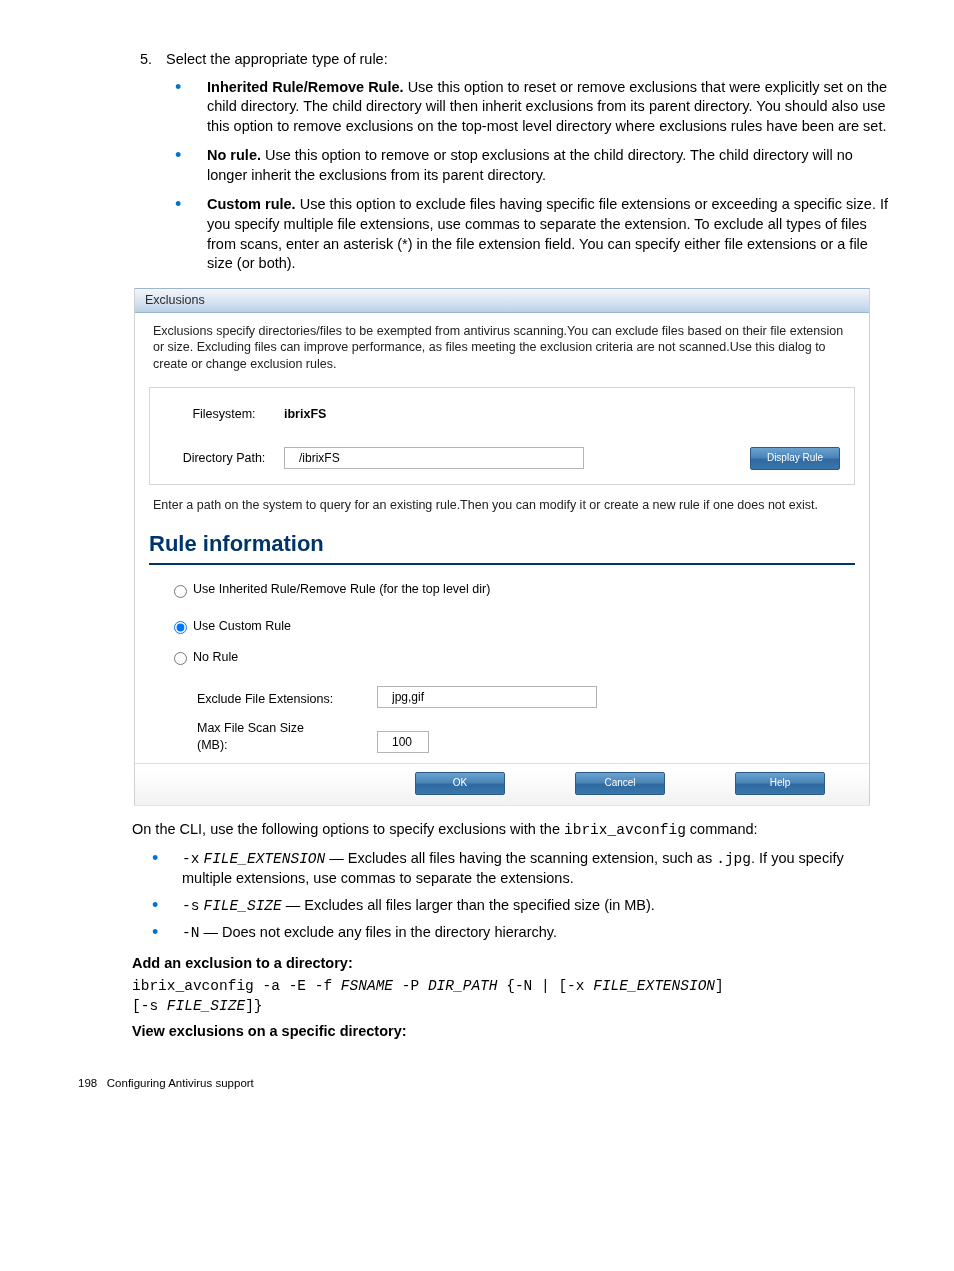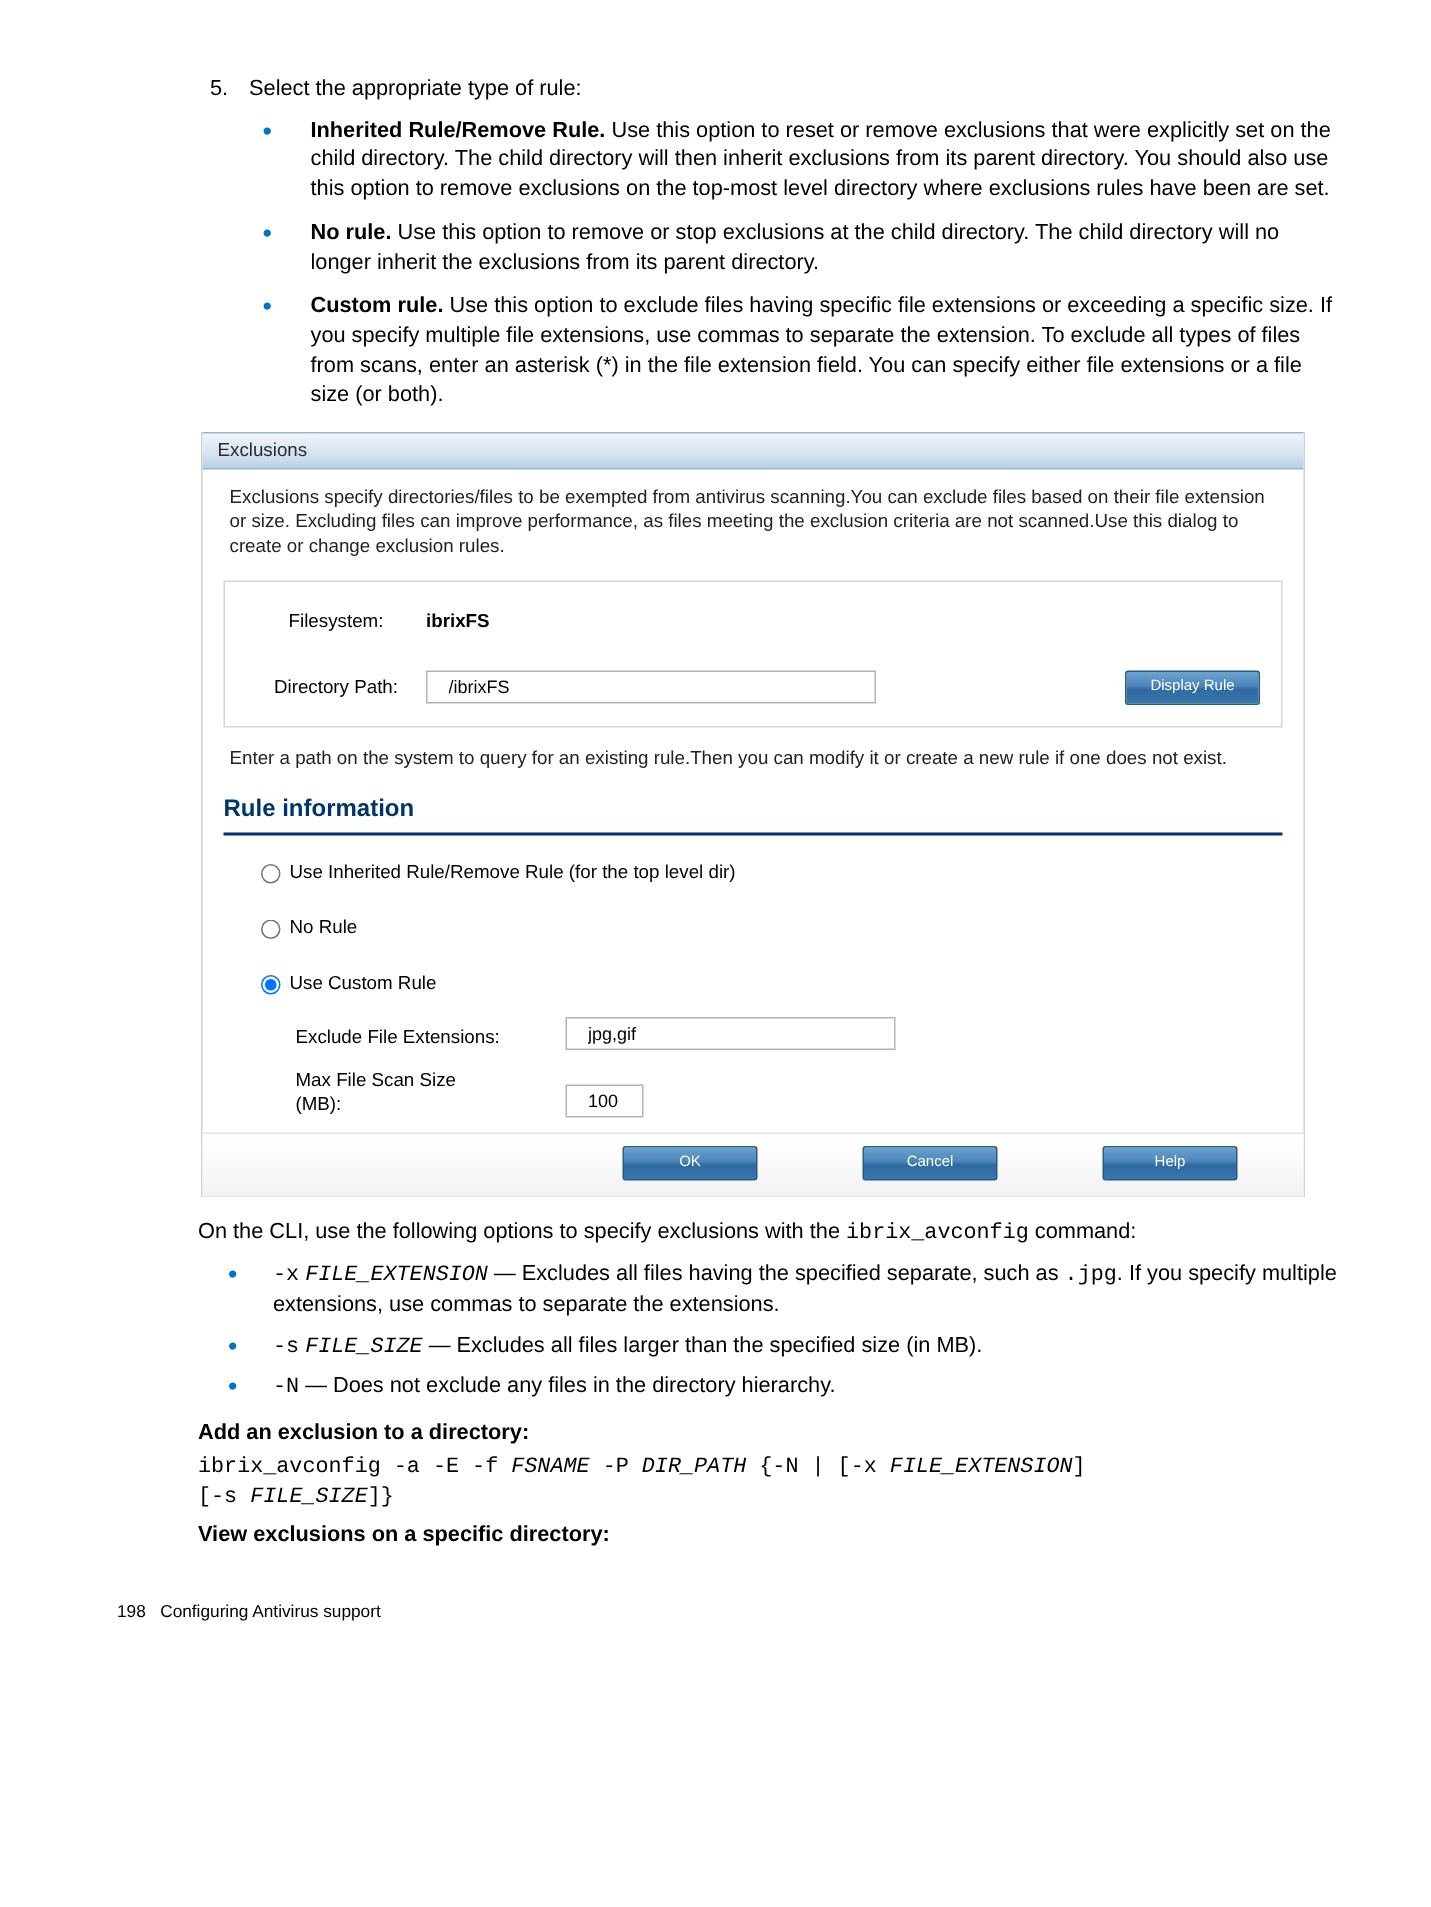--- a/index.html
+++ b/index.html
@@ -66,21 +66,21 @@
     padding: 3px 0 4px 0;
     border: 1px solid #2a5a8a;
     border-radius: 2px;
     background: linear-gradient(#6ba2cf 0%, #4b85b8 45%, #2f6aa0 55%, #3977ab 100%);
     cursor: pointer;
   }
   .btn-sm { width: 90px; }
   .rule-hdr {
     color: #00356b;
     font-weight: bold;
-    font-size: 16px;
+    font-size: 22px;
     border-bottom: 2px solid #00356b;
     padding: 0 0 4px 0;
     margin: 12px 14px 8px 14px;
   }
   .radio-group { padding: 8px 14px 0 34px; }
   .radio-item { display: flex; align-items: center; margin-bottom: 20px; }
   .radio-item input { margin-right: 6px; }
   .custom-fields { padding-left: 28px; }
   .cf-row { display: flex; align-items: flex-end; margin-bottom: 10px; gap: 42px; }
   .cf-lbl { width: 138px; padding-top: 2px; }
@@ -143,27 +143,27 @@
 
   <div class="dlg-desc" style="padding-top:2px;">Enter a path on the system to query for an existing rule.Then you can modify it or create a new rule if one does not exist.</div>
 
   <div class="rule-hdr">Rule information</div>
 
   <div class="radio-group">
     <label class="radio-item">
       <input type="radio" name="r" style="">
       <span>Use Inherited Rule/Remove Rule (for the top level dir)</span>
     </label>
+    <label class="radio-item" style="margin-bottom:14px;">
+      <input type="radio" name="r" checked="" style="">
+      <span>Use Custom Rule</span>
+    </label>
     <label class="radio-item">
       <input type="radio" name="r" style="">
       <span>No Rule</span>
-    </label>
-    <label class="radio-item" style="margin-bottom:14px;">
-      <input type="radio" name="r" checked="" style="">
-      <span>Use Custom Rule</span>
     </label>
 
     <div class="custom-fields">
       <div class="cf-row">
         <span class="cf-lbl">Exclude File Extensions:</span>
         <input class="txt" style="width: 220px;" value="jpg,gif">
       </div>
       <div class="cf-row">
         <span class="cf-lbl">Max File Scan Size (MB):</span>
         <input class="txt" style="width: 52px;" value="100">
@@ -177,21 +177,21 @@
     <span class="btn btn-sm">Help</span>
   </div>
 </div>
 
 <p class="para">
   <span>On the CLI, use the following options to specify exclusions with the </span><span class="mono">ibrix_avconfig</span><span> command:</span>
 </p>
 
 <ul class="clilist">
   <li>
-    <span class="mono">-x</span> <span class="mono ital">FILE_EXTENSION</span><span> — Excludes all files having the specified separate, such as </span><span class="mono">.jpg</span><span>. If you specify multiple extensions, use commas to separate the extensions.</span>
+    <span class="mono">-x</span> <span class="mono ital">FILE_EXTENSION</span><span> — Excludes all files having the scanning extension, such as </span><span class="mono">.jpg</span><span>. If you specify multiple extensions, use commas to separate the extensions.</span>
   </li>
   <li>
     <span class="mono">-s</span> <span class="mono ital">FILE_SIZE</span><span> — Excludes all files larger than the specified size (in MB).</span>
   </li>
   <li>
     <span class="mono">-N</span><span> — Does not exclude any files in the directory hierarchy.</span>
   </li>
 </ul>
 
 <div class="subhead">Add an exclusion to a directory:</div>

